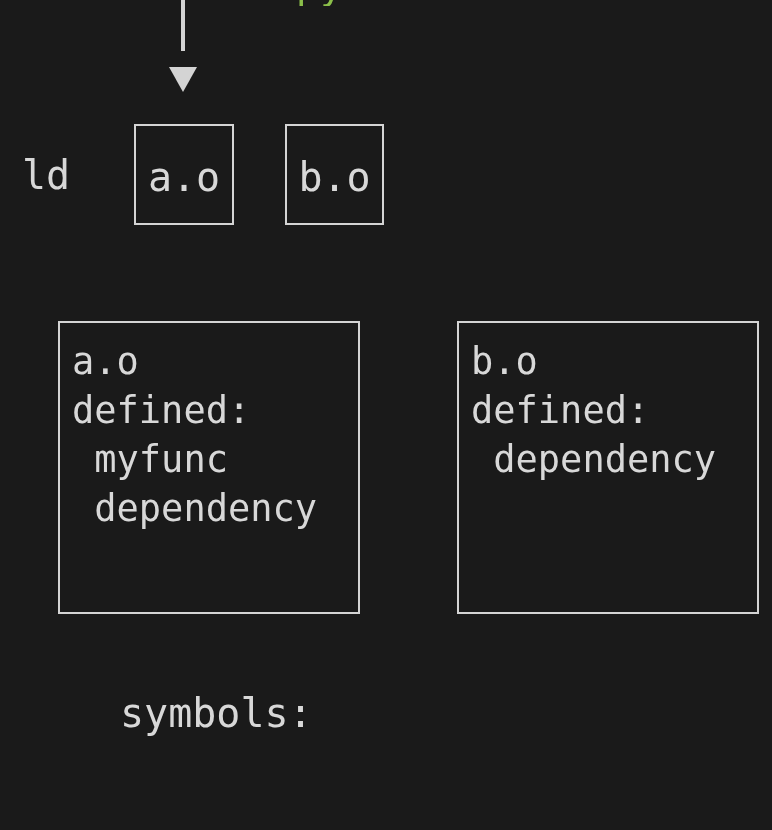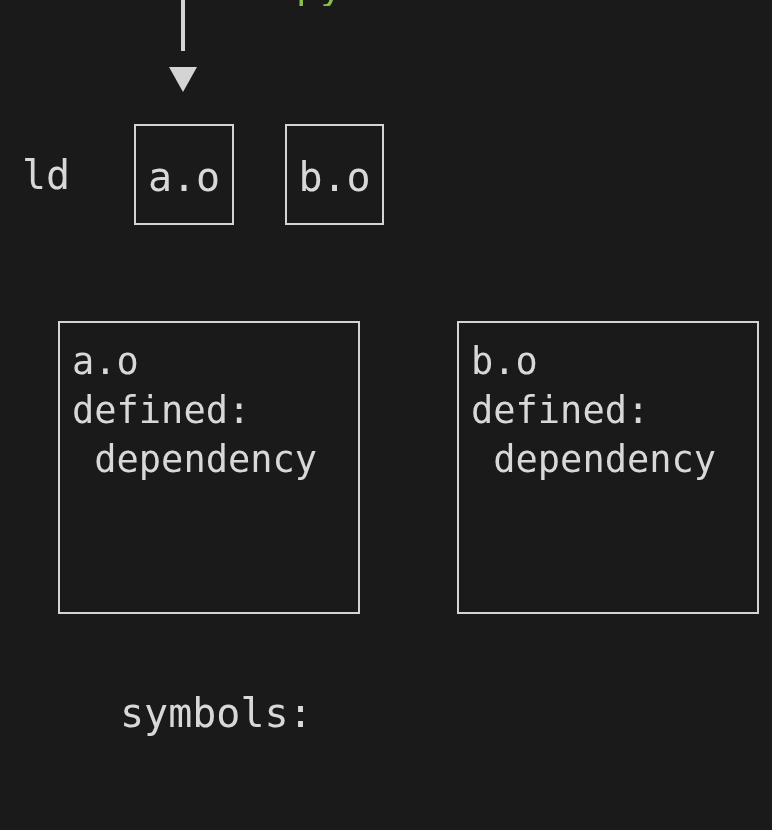--- a/index.html
+++ b/index.html
@@ -140,20 +140,21 @@
     <div class="objfile-label">a.o</div>
   </div>
 
   <div class="objfile-box" id="objfile-b">
     <div class="objfile-label">b.o</div>
   </div>
 
   <div class="symtab-panel" id="symtab-a">
     <div class="symtab-line">a.o</div>
     <div class="symtab-line">defined:</div>
+    <div class="symtab-line"> myfunc</div>
     <div class="symtab-line"> dependency</div>
   </div>
 
   <div class="symtab-panel" id="symtab-b">
     <div class="symtab-line">b.o</div>
     <div class="symtab-line">defined:</div>
     <div class="symtab-line"> dependency</div>
   </div>
 
   <div class="caption">symbols:</div>

